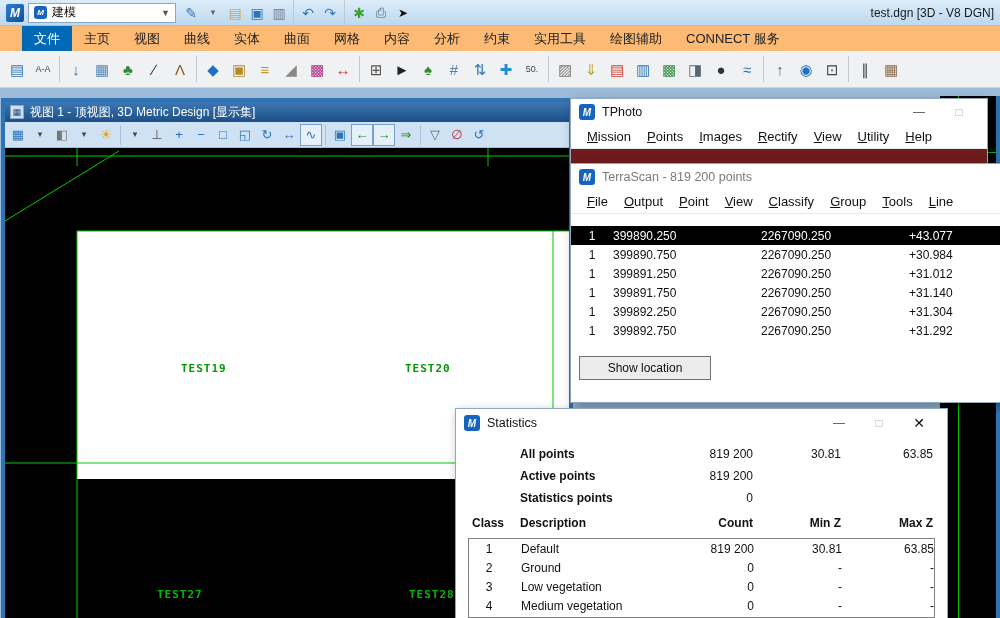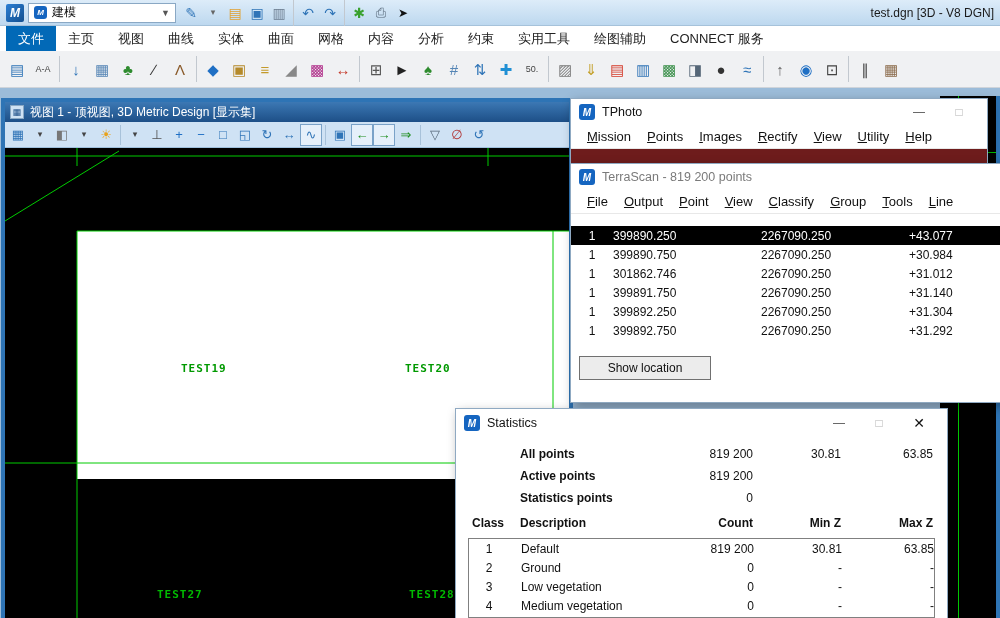--- a/index.html
+++ b/index.html
@@ -36,21 +36,21 @@
     display:inline-flex; align-items:center; justify-content:center;
     width:26px; height:28px; font-size:15px; line-height:1; cursor:default;
     flex:0 0 auto;
   }
   .tool-sep { width:1px; height:26px; background:#c2c8cf; margin:0 3px; flex:0 0 auto; }
   .boxed { border:1px solid #7aa2c8; background:#e6f0fa; }
 
   
   .ribbon-tabs {
     position:absolute; left:0; top:26px; width:1000px; height:25px;
-    background:#ffffff; display:flex; align-items:stretch; padding-left:6px;
+    background:#fdba74; display:flex; align-items:stretch; padding-left:22px;
     font-size:13px;
   }
   .ribbon-tab { display:flex; align-items:center; padding:0 12px; color:#222; white-space:nowrap; }
   .ribbon-tab.active { background:#0269b7; color:#fff; }
 
   
   .main-toolbar {
     position:absolute; left:0; top:51px; width:1000px; height:37px;
     background:#f0f1f3; border-bottom:1px solid #cfd4da;
     display:flex; align-items:center; padding:0 4px; overflow:hidden;
@@ -330,21 +330,21 @@
         <span class="num">+43.077</span>
       </div>
       <div class="ts-row">
         <span class="c0">1</span>
         <span class="num">399890.750</span>
         <span class="num">2267090.250</span>
         <span class="num">+30.984</span>
       </div>
       <div class="ts-row">
         <span class="c0">1</span>
-        <span class="num">301862.746</span>
+        <span class="num">399891.250</span>
         <span class="num">2267090.250</span>
         <span class="num">+31.012</span>
       </div>
       <div class="ts-row">
         <span class="c0">1</span>
         <span class="num">399891.750</span>
         <span class="num">2267090.250</span>
         <span class="num">+31.140</span>
       </div>
       <div class="ts-row">

